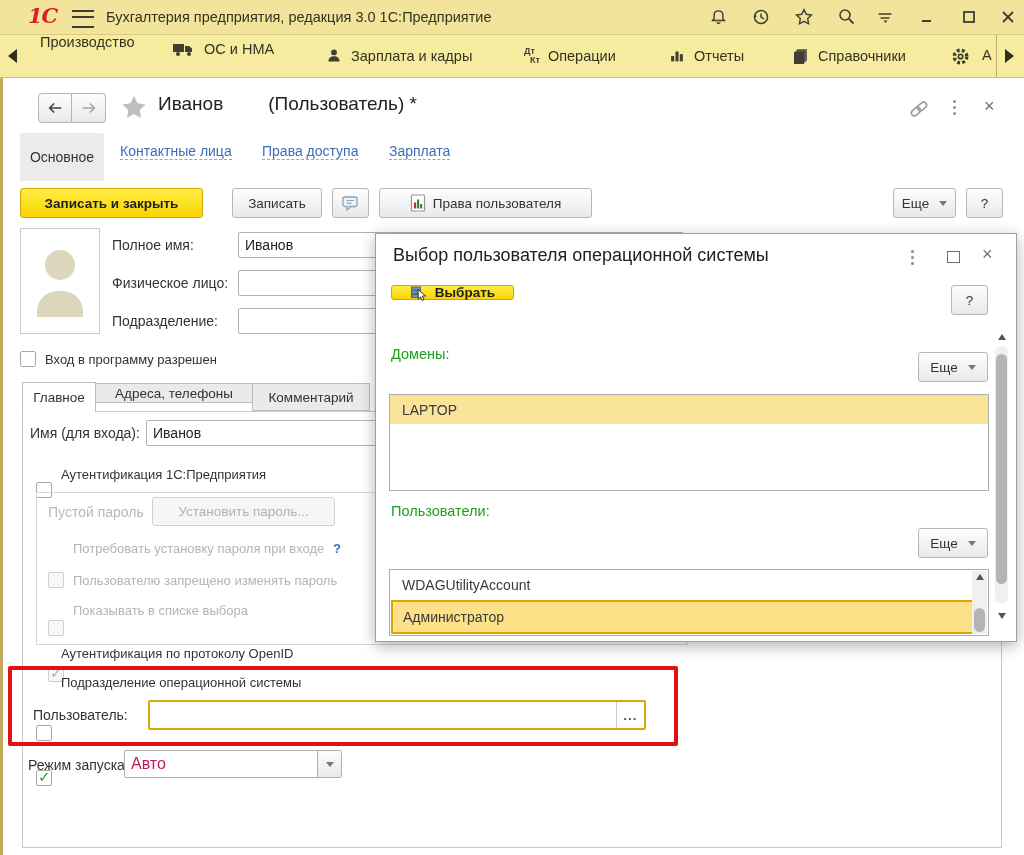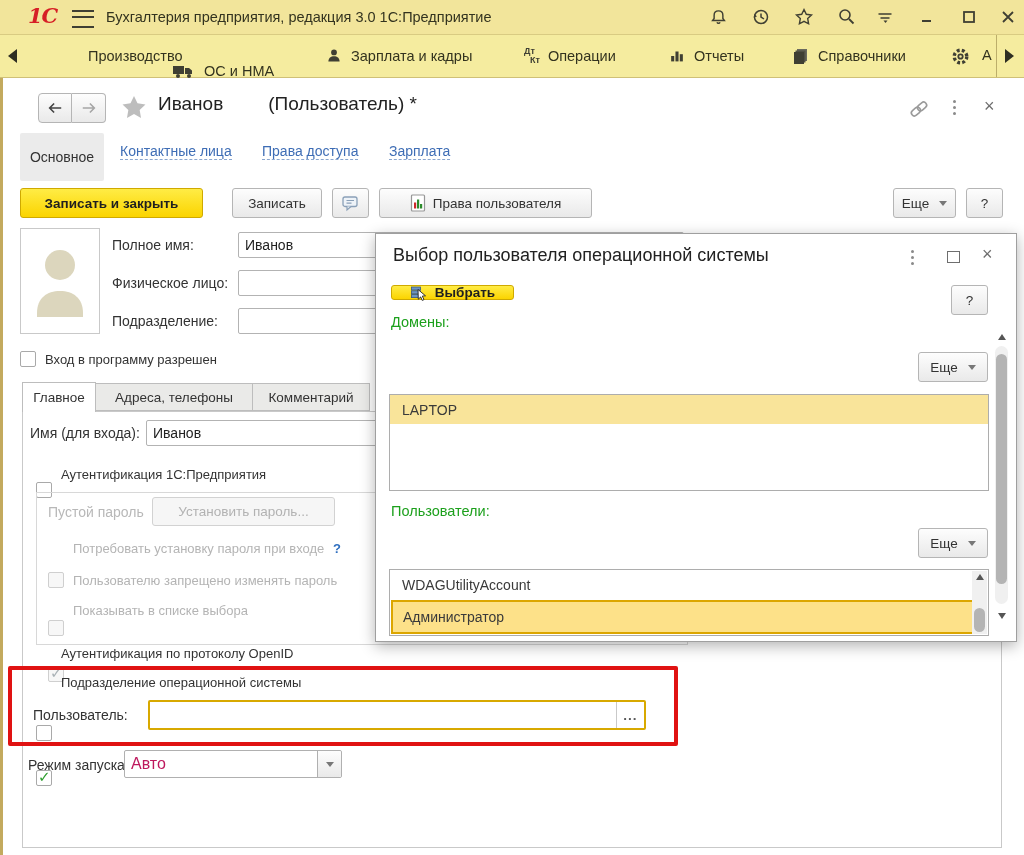--- a/index.html
+++ b/index.html
@@ -116,24 +116,24 @@
       </svg>
   </div>
   <div class="abs ib" style="left:994px;top:4px;">
     <svg width="16" height="16" viewBox="0 0 16 16">
         <path d="M3 3l10 10M13 3L3 13" stroke="#3f3f33" stroke-width="1.8"></path>
       </svg>
   </div>
 
   <div class="abs navbar"></div>
   <div class="abs tri-l" style="left:8px;top:49px;"></div>
-  <div class="abs nav-item" style="left:40px;top:35px;margin-left:48px;">
+  <div class="abs nav-item" style="left:40px;top:21px;">
     <span>Производство</span>
   </div>
-  <div class="abs nav-item" style="left:172px;top:50px;">
+  <div class="abs nav-item" style="left:172px;top:28px;">
     <span>
         <svg width="24" height="18" viewBox="0 0 24 18">
           <rect x="1" y="4" width="11" height="8" fill="#3f3f33"></rect>
           <path d="M13 6h4l3 2.5V12h-7z" fill="#3f3f33"></path>
           <circle cx="6" cy="14" r="2" fill="#3f3f33"></circle>
           <circle cx="17" cy="14" r="2" fill="#3f3f33"></circle>
         </svg>
       </span>
     <span>ОС и НМА</span>
   </div>
@@ -274,21 +274,21 @@
   <input class="abs inp" style="left: 238px; top: 270px; width: 446px; height: 26px;">
   <div class="abs lbl" style="left:112px;top:313px;">Подразделение:</div>
   <input class="abs inp" style="left: 238px; top: 308px; width: 446px; height: 26px;">
 
   <div class="abs cb" style="left:20px;top:351px;"></div>
   <div class="abs cblbl" style="left:45px;top:352px;">Вход в программу разрешен</div>
 
   <div class="abs itab act" style="left:22px;top:382px;width:74px;height:30px;">
     <span>Главное</span>
   </div>
-  <div class="abs itab" style="left:95px;top:383px;width:158px;height:28px;">
+  <div class="abs itab" style="left:95px;top:383px;width:158px;height:20px;">
     <span>Адреса, телефоны</span>
   </div>
   <div class="abs itab" style="left:252px;top:383px;width:118px;height:28px;">
     <span>Комментарий</span>
   </div>
   <div class="abs gbox" style="left:22px;top:411px;width:980px;height:437px;"></div>
 
   <div class="abs lbl" style="left:30px;top:425px;">Имя (для входа):</div>
   <input class="abs inp" style="left: 146px; top: 420px; width: 536px; height: 26px;" value="Иванов">
 
@@ -350,21 +350,21 @@
             </g>
             <polygon points="8,5.5 15.5,11.8 12.3,12.1 14,15.6 12.2,16.4 10.7,12.9 8.3,15.2" fill="#fff" stroke="#222" stroke-width="0.9"></polygon>
           </svg>
         </span>
       <span>Выбрать</span>
     </div>
     <div class="abs btn" style="left:575px;top:51px;width:37px;height:30px;">
       <span>?</span>
     </div>
 
-    <div class="abs glabel" style="left:15px;top:80px;">Домены:</div>
+    <div class="abs glabel" style="left:15px;top:112px;">Домены:</div>
     <div class="abs btn" style="left:542px;top:118px;width:70px;height:30px;">
       <span>Еще</span>
         <span class="dar"></span>
     </div>
     <div class="abs listbox" style="left:13px;top:160px;width:600px;height:97px;">
       <div class="lrow sel1">LAPTOP</div>
     </div>
 
     <div class="abs glabel" style="left:15px;top:269px;">Пользователи:</div>
     <div class="abs btn" style="left:542px;top:294px;width:70px;height:30px;">

